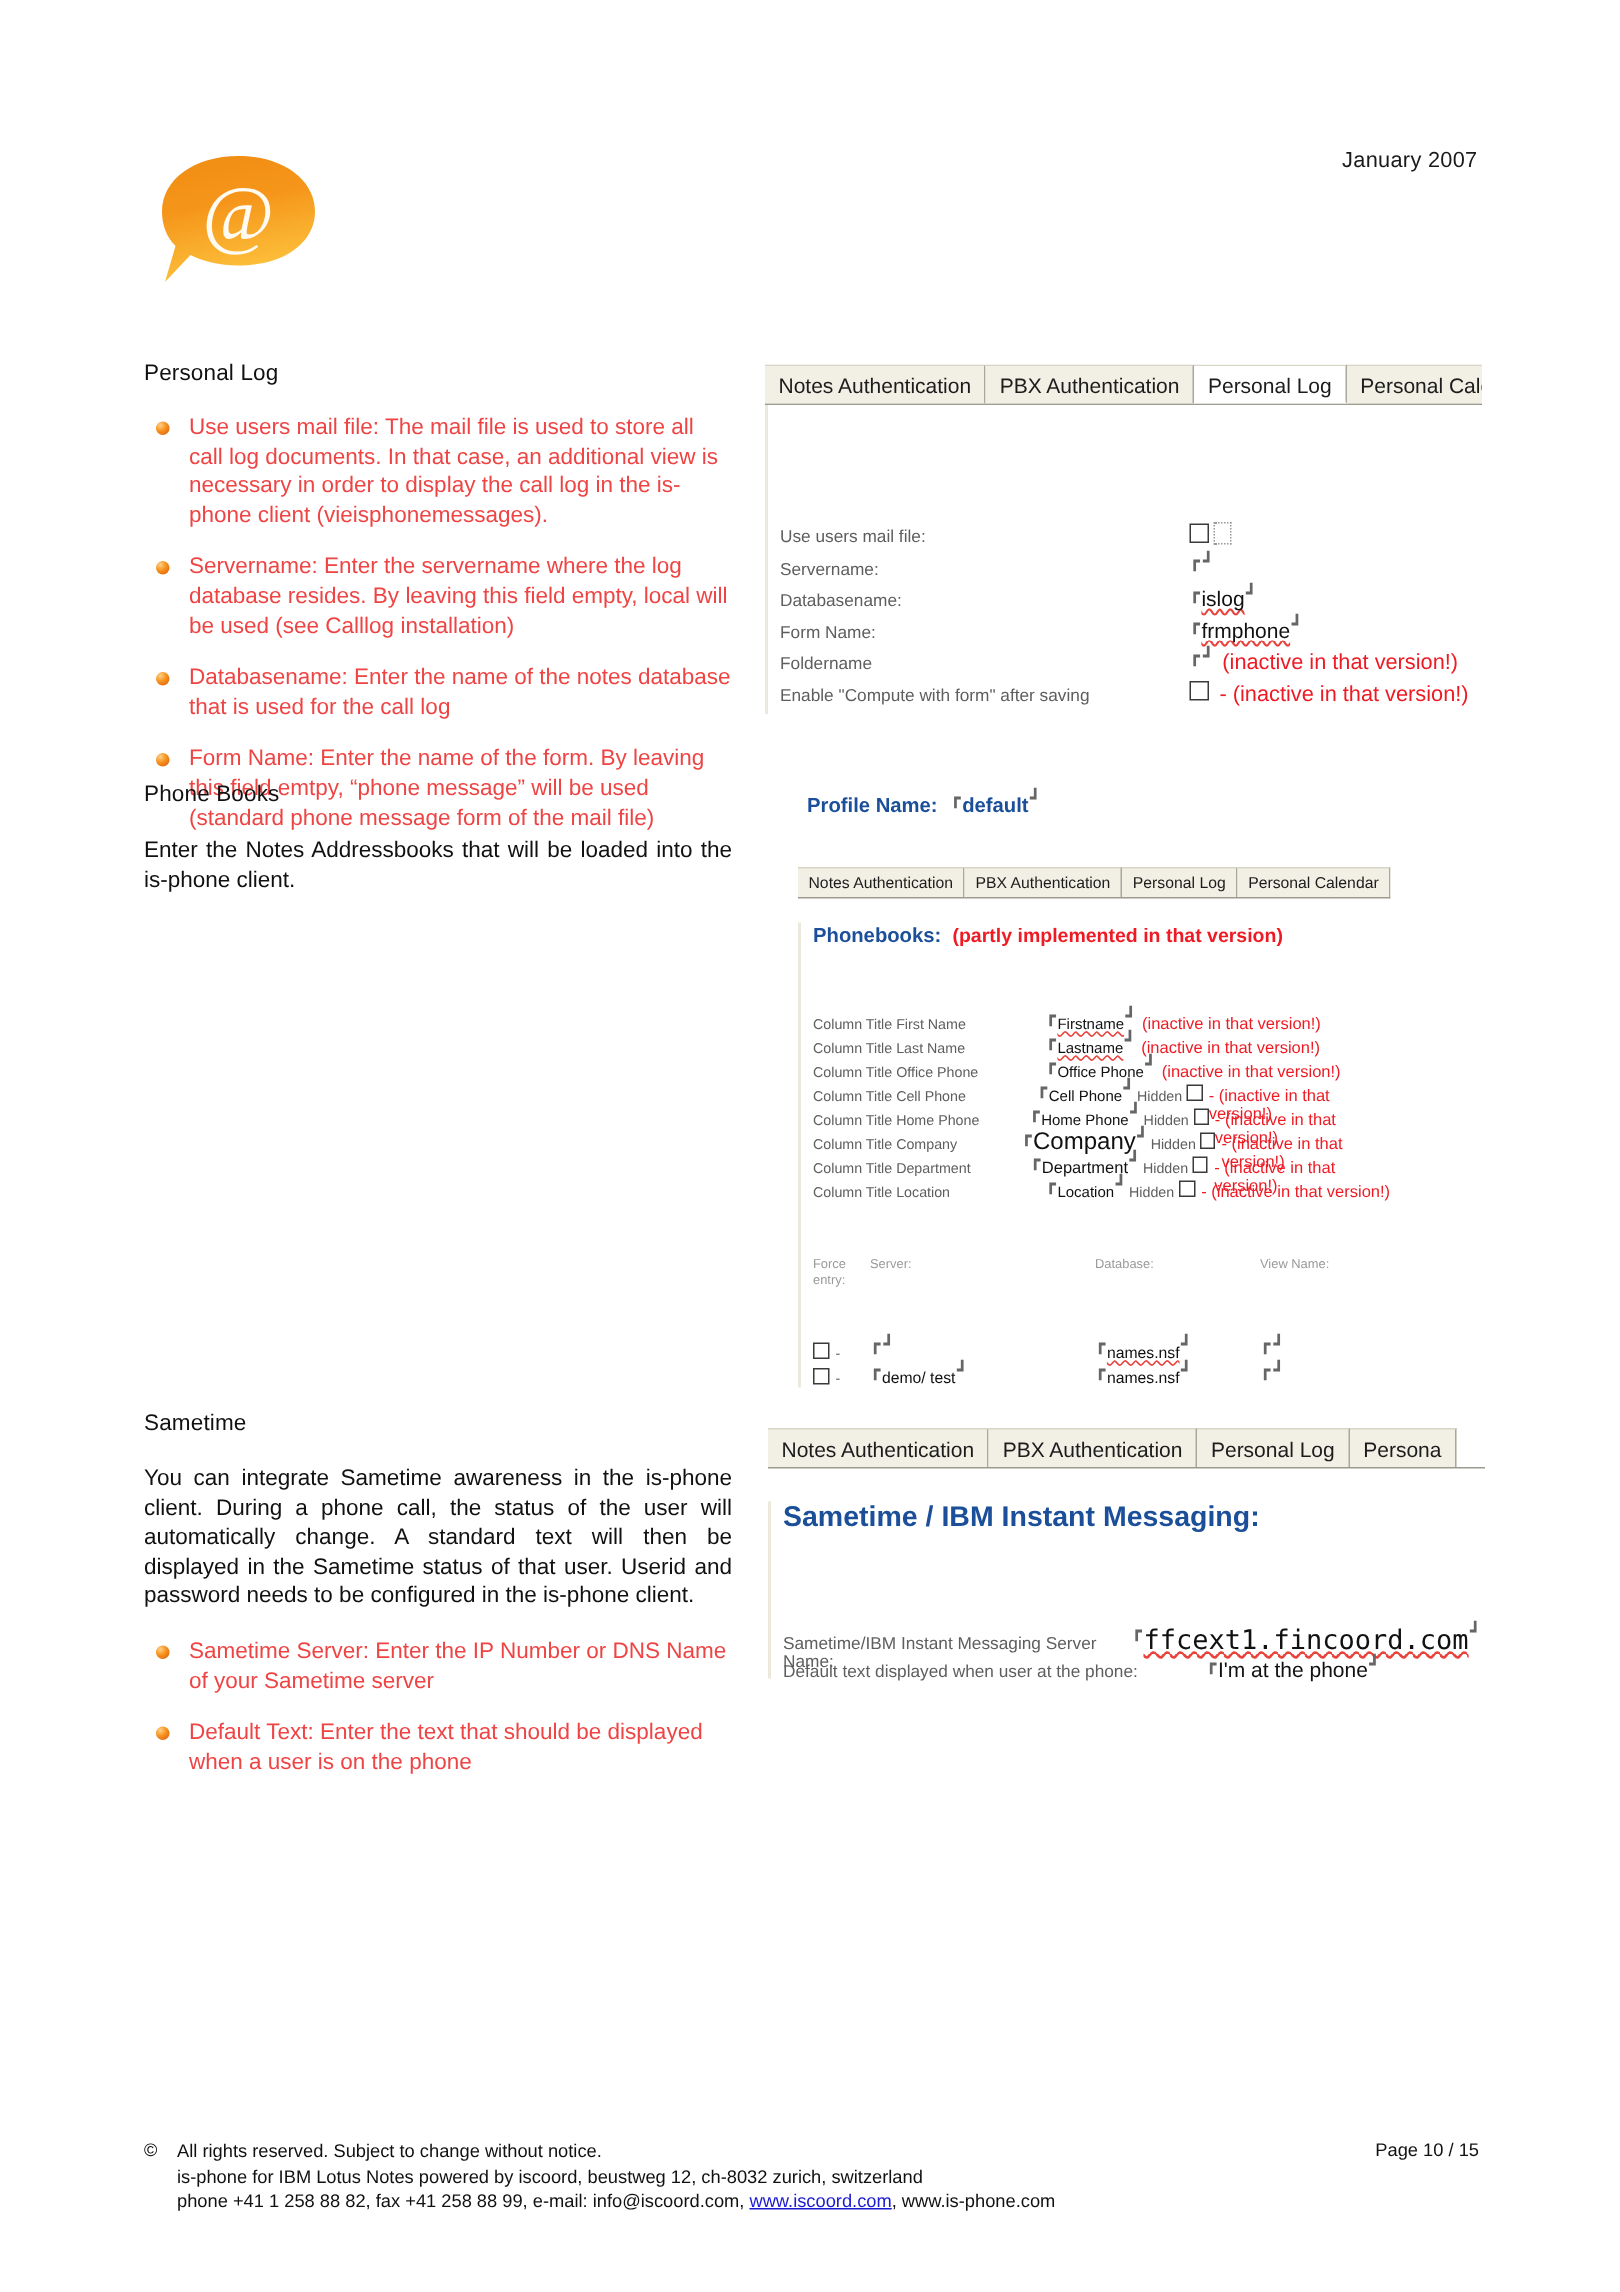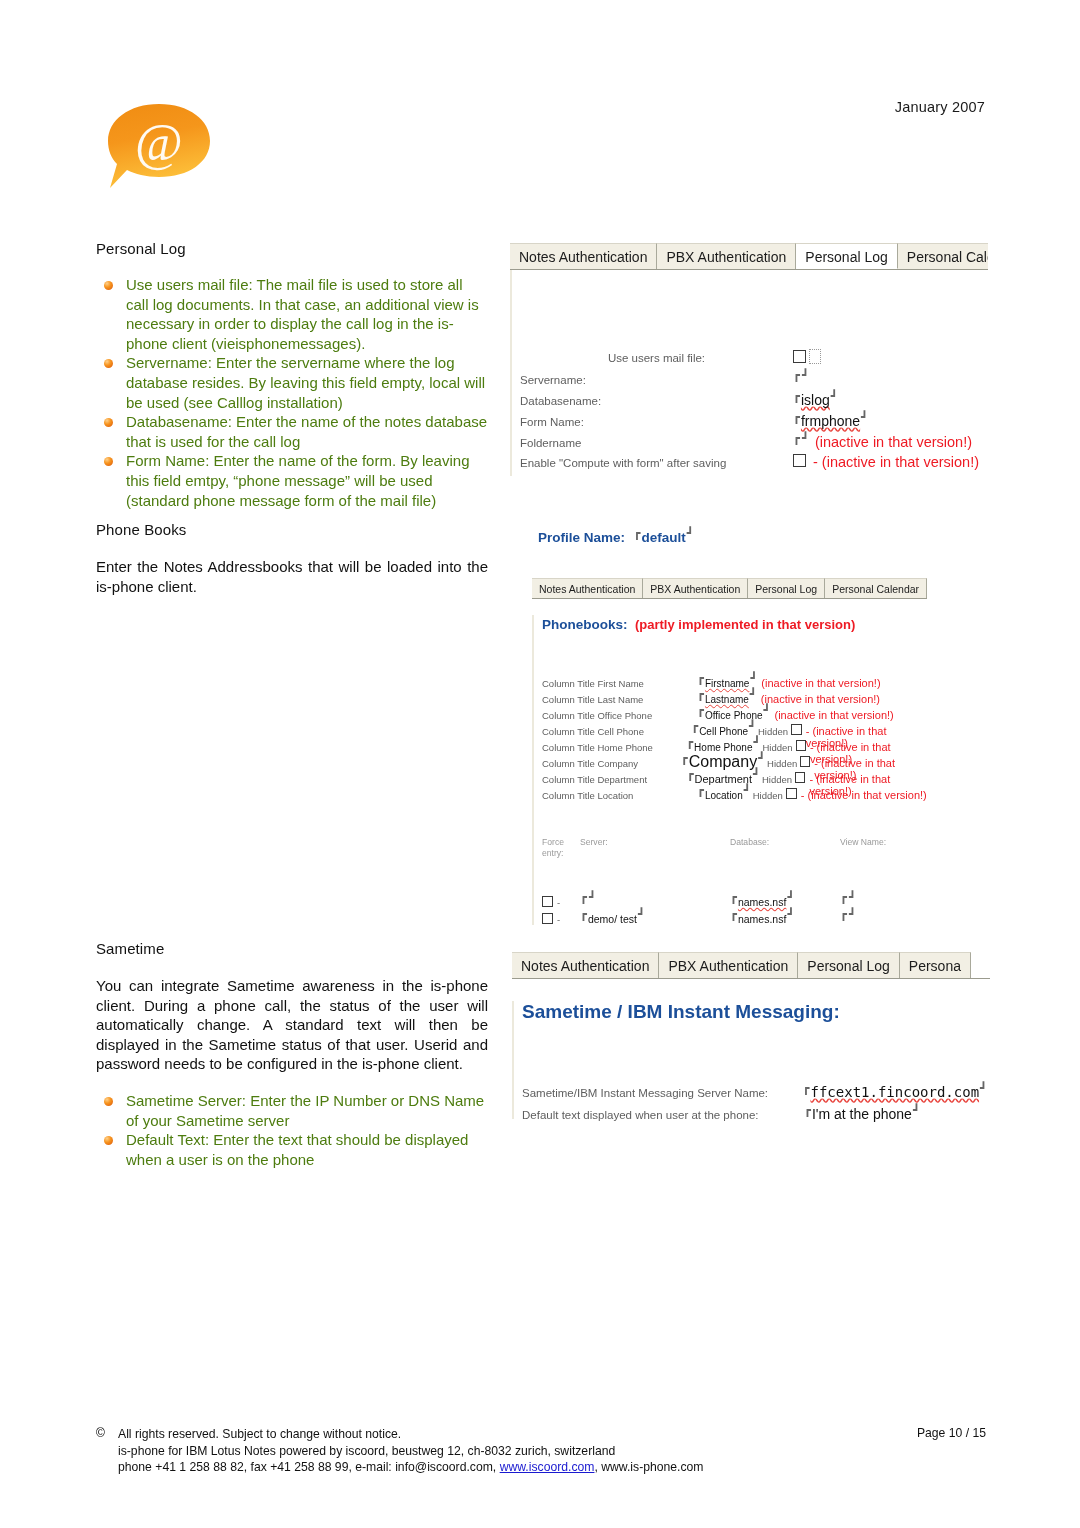--- a/index.html
+++ b/index.html
@@ -55,22 +55,22 @@
   ul.bullets {
     list-style: none;
     margin: 0;
     padding: 0;
   }
   ul.bullets li {
     position: relative;
     padding-left: 30px;
     font-size: 15px;
     line-height: 19.6px;
-    color: #4d7c0f;
-    margin: 0 0 0 0;
+    color: #ef4444;
+    margin: 15px 0 0 0;
   }
   ul.bullets li::before {
     content: "";
     position: absolute;
     left: 8px;
     top: 6px;
     width: 9px;
     height: 9px;
     border-radius: 50%;
     background: radial-gradient(circle at 33% 28%, #ffd08a 0%, #f7941e 42%, #d9550a 100%);
@@ -235,21 +235,21 @@
 <div class="shot" style="left:510px; top:243px; width:478px; height:232px;">
   <div class="tabstrip">
     <div class="tab">Notes Authentication</div>
     <div class="tab">PBX Authentication</div>
     <div class="tab active">Personal Log</div>
     <div class="tab">Personal Cale</div>
   </div>
   <div class="panel">
 
     <div style="position:absolute; left:8px; top:78px; width:460px;">
-      <div class="row" style="height:22px;text-align:center;">
+      <div class="row" style="height:22px;">
         <div class="lbl sm" style="width:273px;">Use users mail file:</div>
         <div>
           <span class="cbox"></span><span style="display:inline-block;width:10px;height:13px;border:1px dotted #999;margin-left:3px;vertical-align:-2px;"></span>
         </div>
       </div>
       <div class="row" style="height:21px;">
         <div class="lbl sm" style="width:273px;">Servername:</div>
         <div class="fld"><span class="corner-tl">┏</span><span class="fval val"></span><span class="corner-br">┛</span></div>
       </div>
       <div class="row" style="height:21px;">
@@ -374,21 +374,21 @@
     <div class="tab">Notes Authentication</div>
     <div class="tab">PBX Authentication</div>
     <div class="tab">Personal Log</div>
     <div class="tab">Persona</div>
   </div>
   <div class="panel">
     <div class="shot-heading big" style="margin:22px 0 0 8px;">Sametime / IBM Instant Messaging:</div>
     <div style="position:absolute; left:8px; top:82px; width:465px;">
       <div class="row" style="height:22px;">
         <div class="lbl sm" style="width:282px;">Sametime/IBM Instant Messaging Server Name:</div>
-        <span class="fld"><span class="corner-tl">┏</span><span class="fval val spell mono" style="font-size:14px;">ffcext1.fincoord.com</span><span class="corner-br">┛</span></span>
+        <span class="fld"><span class="corner-tl">┏</span><span class="fval val spell mono" style="font-size:18px;">ffcext1.fincoord.com</span><span class="corner-br">┛</span></span>
       </div>
       <div class="row" style="height:22px;">
         <div class="lbl sm" style="width:282px;">Default text displayed when user at the phone:</div>
         <span class="fld"><span class="corner-tl">┏</span><span class="fval val" style="font-size:14px;">I'm at the phone</span><span class="corner-br">┛</span></span>
       </div>
     </div>
   </div>
 </div>
 
 <div class="footer">

